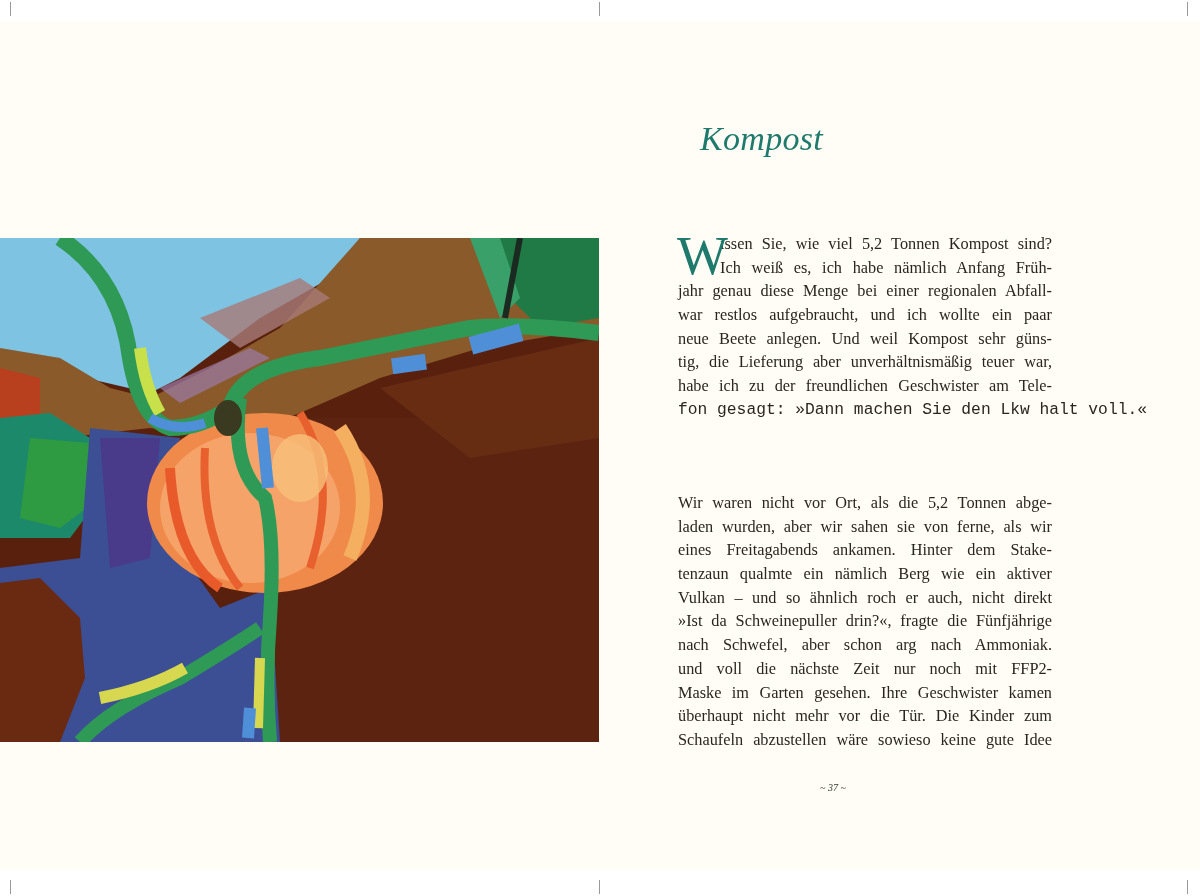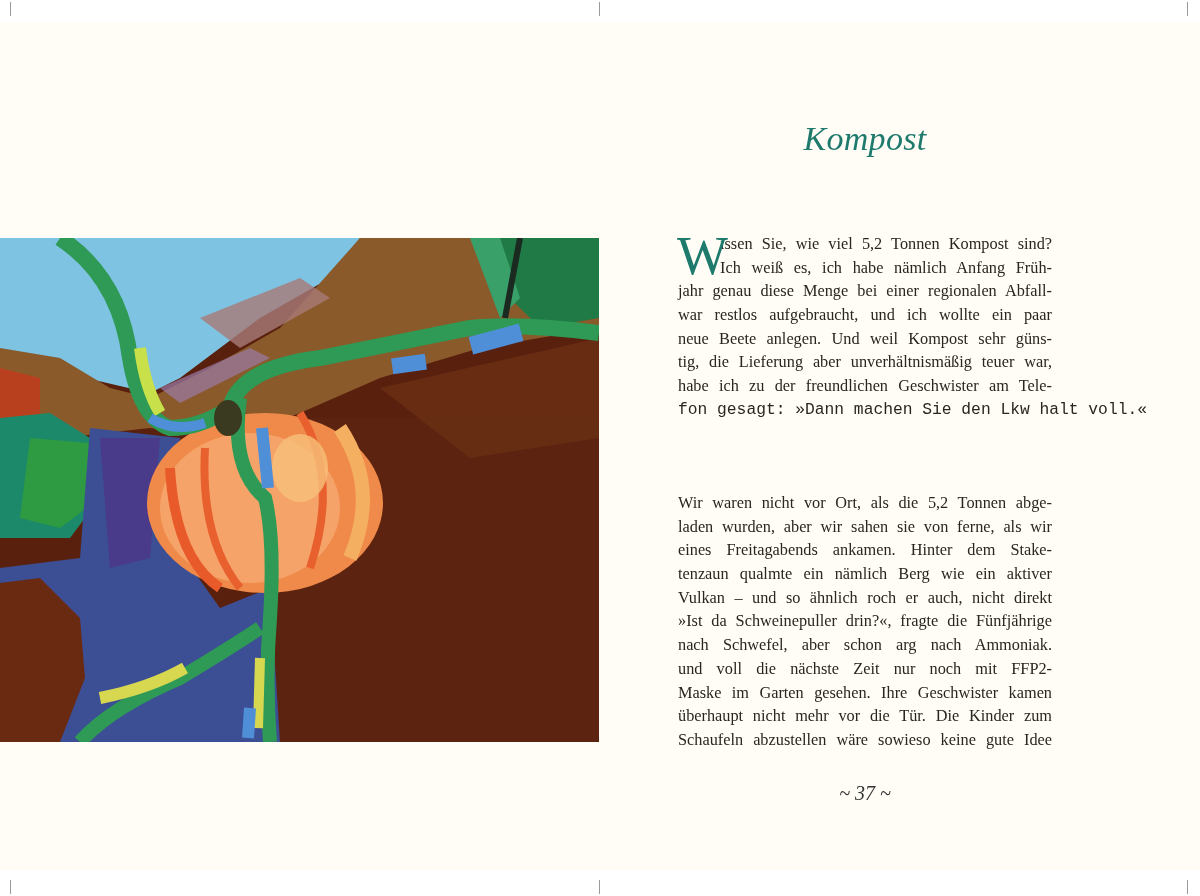--- a/index.html
+++ b/index.html
@@ -18,42 +18,42 @@
     
     .painting {
       position: absolute; left: 0; top: 238px; width: 599px; height: 504px;
       overflow: hidden; background: #5a2a12;
     }
     .painting svg { display: block; width: 599px; height: 504px; }
 
     
     .chapter-title {
       position: absolute; left: 700px; top: 120px; width: 330px;
-      text-align: center; font-style: italic; font-size: 34px;
+      font-style: italic; font-size: 34px;
       color: #1e7a6c; letter-spacing: 0.3px;
     }
     .text-block {
       position: absolute; left: 678px; width: 374px;
       font-size: 16.3px; line-height: 23.7px; color: #2a2520;
     }
     .text-block .line {
       display: block; text-align: justify; text-align-last: justify;
       white-space: nowrap; height: 23.7px; overflow: visible;
     }
     .text-block .line.last { text-align-last: left; font-family: Liberation Mono, monospace; }
     .para1 { top: 232px; }
     .para2 { top: 491px; }
     .dropcap {
       position: absolute; left: -1px; top: 2px; font-size: 54px; line-height: 44px;
       color: #1e7a6c; font-family: "Liberation Serif", serif;
     }
     .indent-line { padding-left: 42px; }
     .page-number {
       position: absolute; left: 820px; top: 782px; width: 90px;
-      text-align: center; font-size: 20px; color: #333; font-style: italic;
+      text-align: left; font-size: 10px; color: #333; font-style: italic;
     }
   </style>
 </head>
 <body>
 
 <div class="page-area"></div>
 
 <div class="crop-mark" style="left:10px; top:2px;"></div>
 <div class="crop-mark" style="left:599px; top:2px;"></div>
 <div class="crop-mark" style="left:1187px; top:2px;"></div>

